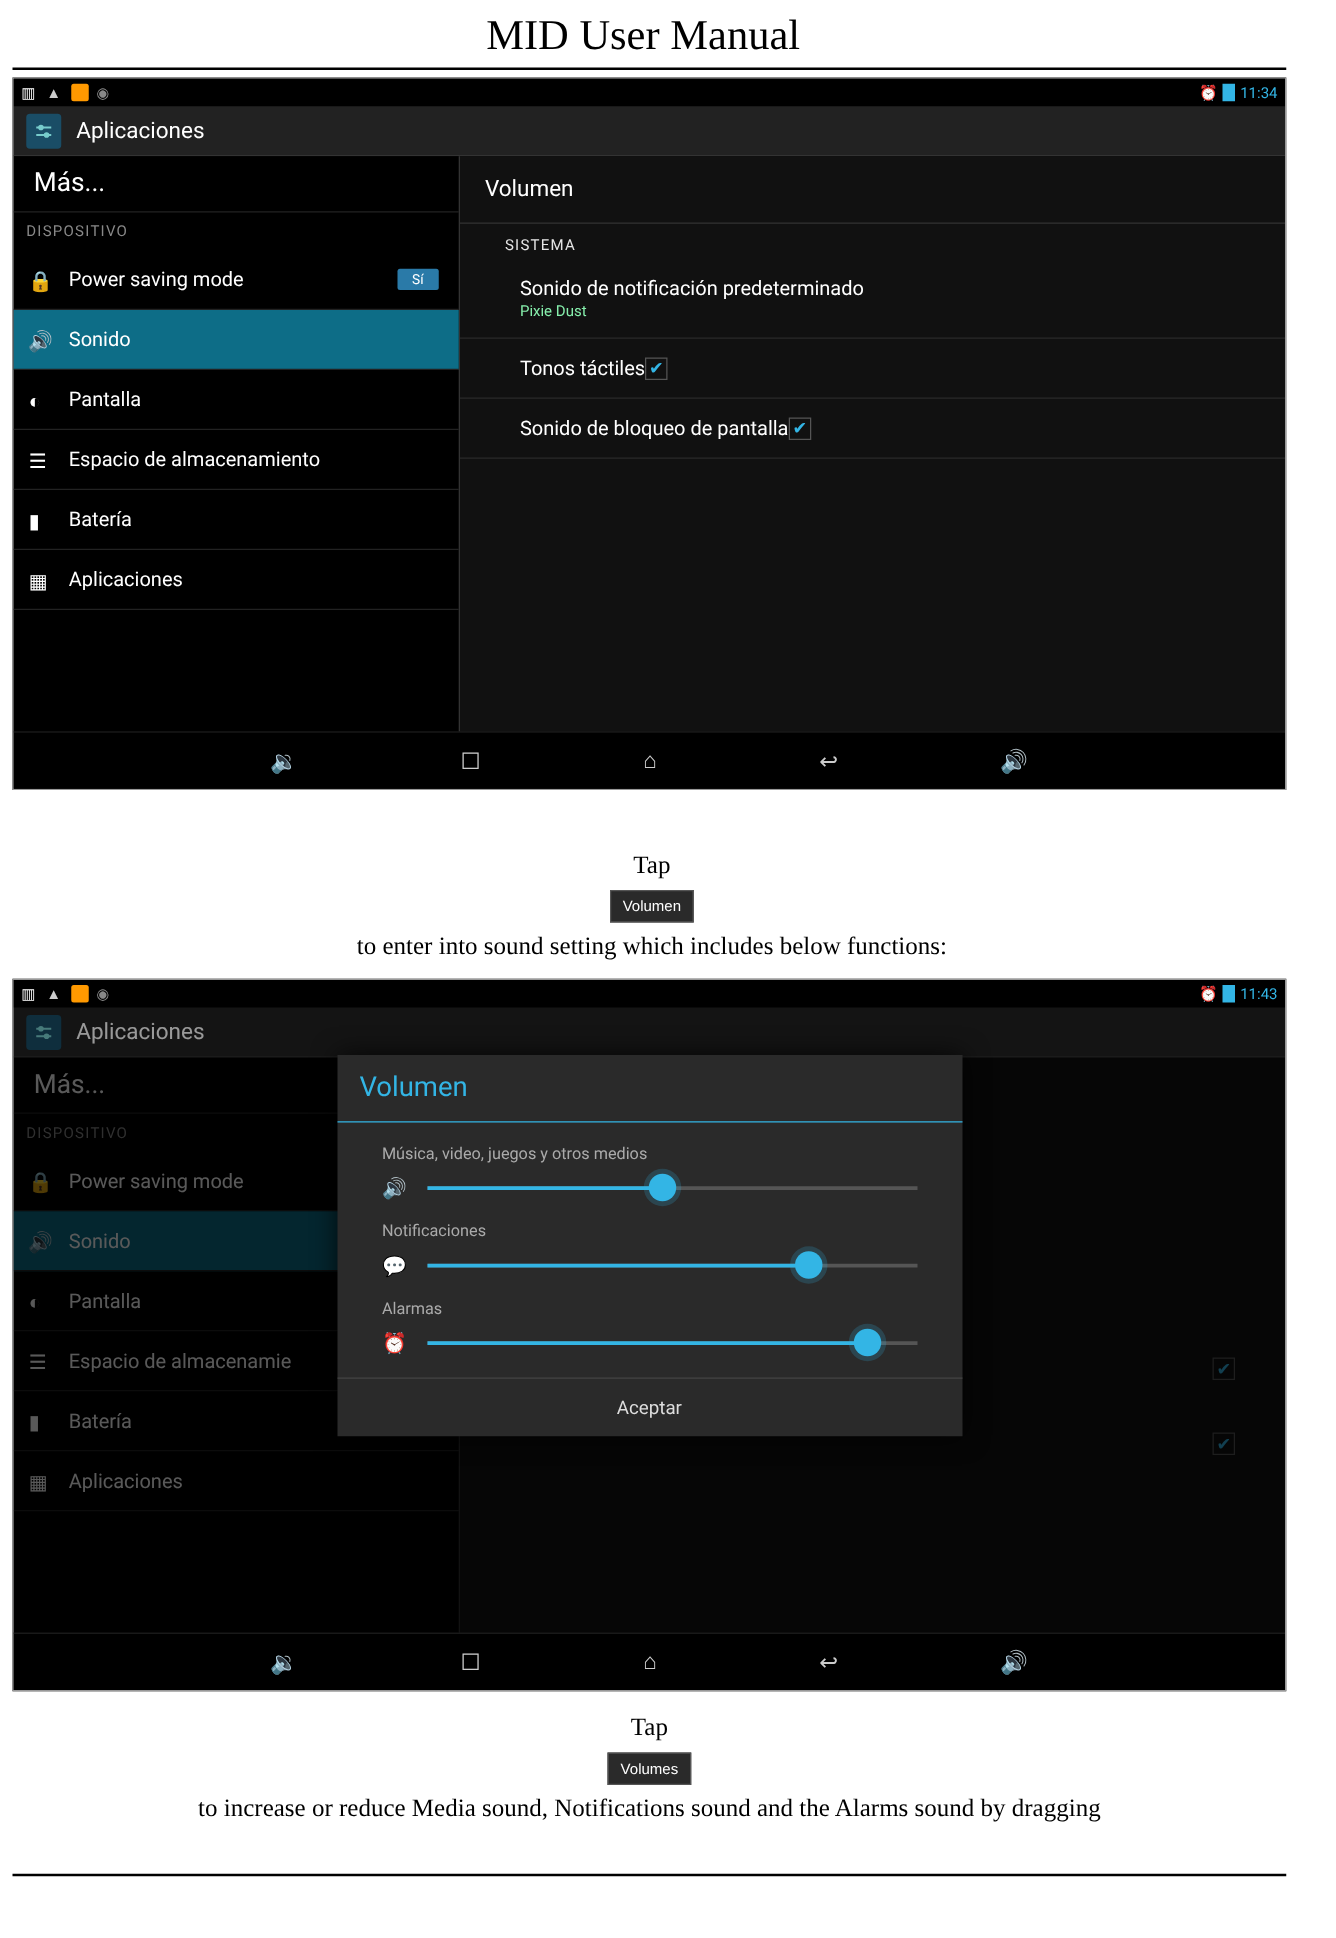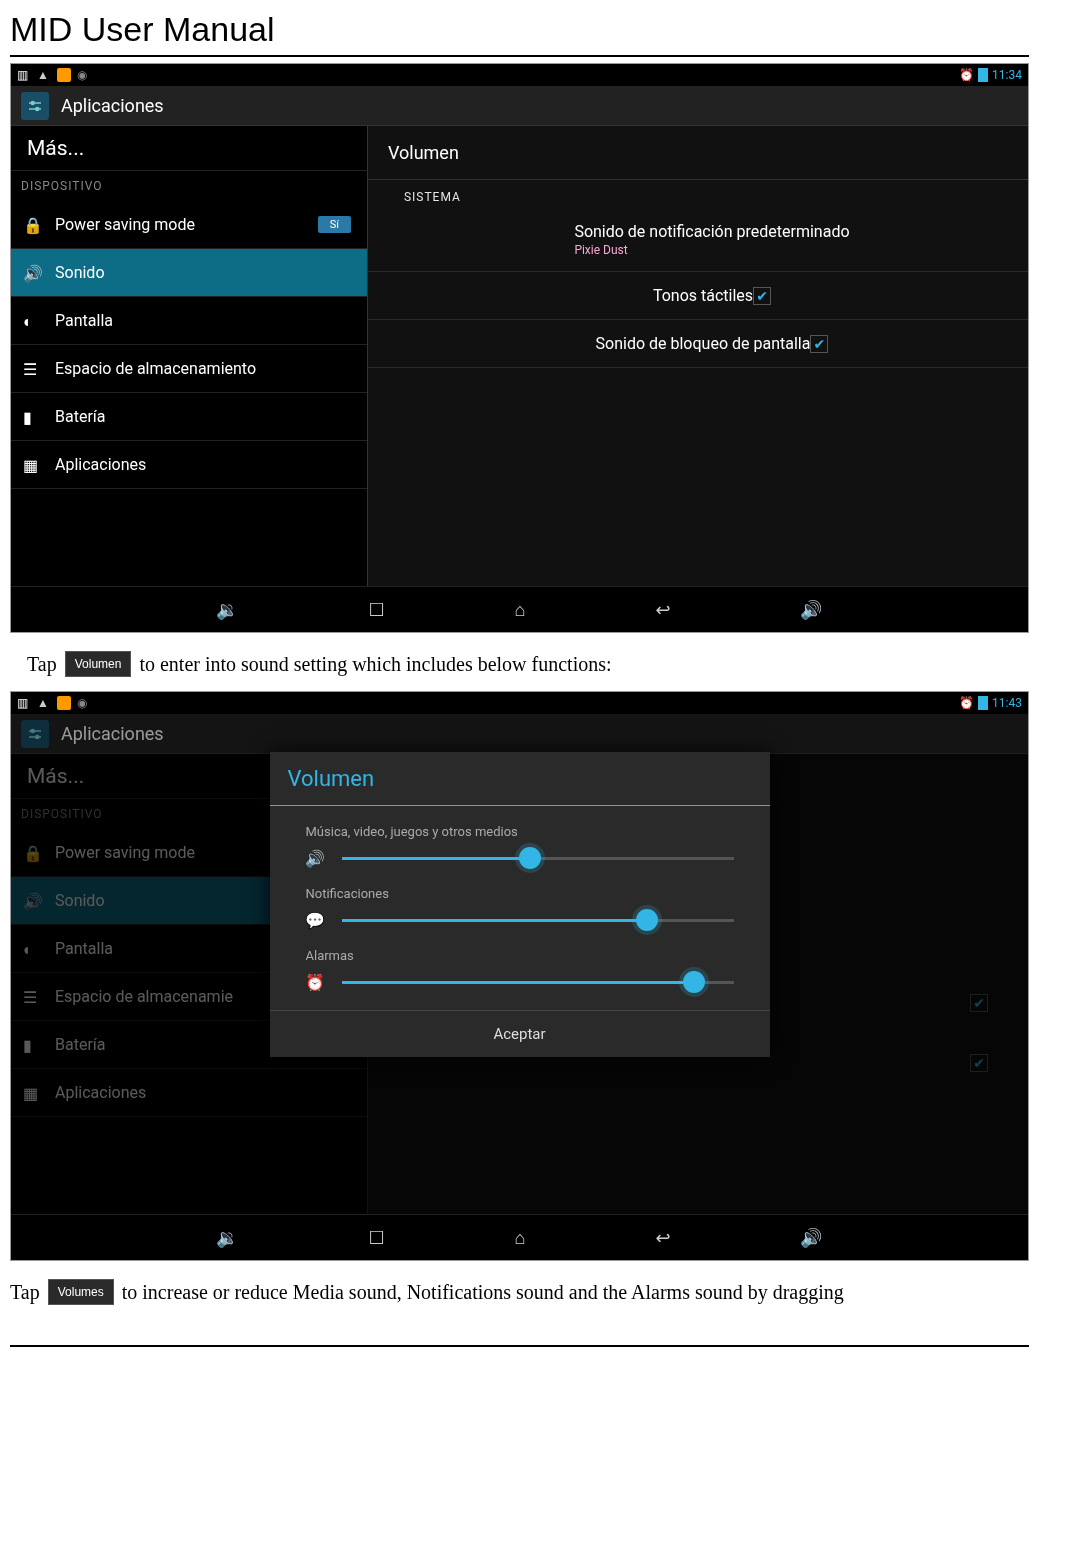--- a/index.html
+++ b/index.html
@@ -1,44 +1,44 @@
 <!DOCTYPE html>
 <html><head>
 <meta charset="utf-8">
 <style>
   * { box-sizing: border-box; margin: 0; padding: 0; }
   body { font-family: Arial, sans-serif; background: #fff; width: 1069px; }
   .page { padding: 10px 40px 0 10px; }
-  .doc-title { text-align: left; font-family: Liberation Sans, sans-serif; font-size: 34px; font-weight: normal; padding-right: 10px; margin-bottom: 6px; }
+  .doc-title { text-align: center; font-family: Liberation Serif, serif; font-size: 34px; font-weight: normal; padding-right: 10px; margin-bottom: 6px; }
   .hr-top { border: none; border-top: 2px solid #000; margin: 0 0 6px 0; }
   .screenshot { width: 100%; background: #000; border: 1px solid #999; position: relative; color: #fff; font-family: Roboto, Arial, sans-serif; }
   .status-bar { height: 22px; background: #000; display: flex; justify-content: space-between; align-items: center; padding: 0 6px; font-size: 12px; }
   .status-left { display: flex; gap: 6px; align-items: center; }
   .status-right { display: flex; gap: 4px; align-items: center; color: #33b5e5; }
   .ico { width: 14px; height: 14px; display: inline-block; }
   .app-header { height: 40px; background: #222; display: flex; align-items: center; gap: 12px; padding: 0 10px; border-bottom: 1px solid #333; font-size: 18px; }
   .settings-ico { width: 28px; height: 28px; background: #1a4d66; border-radius: 3px; display: flex; align-items: center; justify-content: center; }
   .panes { display: flex; height: 460px; }
   .left-pane { width: 35%; background: #000; }
   .right-pane { flex: 1; background: #111; border-left: 1px solid #333; }
   .menu-item { padding: 14px 16px 14px 44px; font-size: 16px; border-bottom: 1px solid #222; position: relative; display: flex; align-items: center; justify-content: space-between; }
   .menu-item.small { padding: 10px 16px; font-size: 21px; }
   .menu-item.selected { background: #0d6d87; }
   .menu-item.section { color: #888; font-size: 12px; letter-spacing: 1px; padding: 8px 10px; border: none; }
   .menu-ico { position: absolute; left: 12px; width: 18px; height: 18px; }
   .toggle-si { background: #2a7aa8; color: #fff; font-size: 11px; padding: 2px 12px; border-radius: 2px; }
   .right-header { padding: 16px 20px; font-size: 18px; border-bottom: 1px solid #333; }
   .right-section { color: #e5e5e5; font-size: 12px; letter-spacing: 1px; padding: 10px 36px 4px; }
-  .right-item { padding: 14px 20px 14px 48px; border-bottom: 1px solid #2a2a2a; display: flex; justify-content: center; align-items: center; }
-  .right-item .sub { color: #f9a8d4; font-size: 12px; display: block; margin-top: 2px; }
+  .right-item { padding: 14px 20px 14px 48px; border-bottom: 1px solid #2a2a2a; display: flex; justify-content: flex-start; align-items: center; }
+  .right-item .sub { color: #86efac; font-size: 12px; display: block; margin-top: 2px; }
   .checkbox { width: 18px; height: 18px; border: 1px solid #555; display: flex; align-items: center; justify-content: center; color: #33b5e5; font-size: 14px; }
   .nav-bar { height: 46px; background: #000; display: flex; justify-content: center; align-items: center; gap: 130px; border-top: 1px solid #222; }
   .nav-ico { color: #ccc; font-size: 18px; }
   
-  .body-text { font-family: 'Times New Roman', serif; font-size: 20px; padding: 18px 0 14px 4px; display: flex; align-items: center; gap: 8px; }
+  .body-text { font-family: 'Times New Roman', serif; font-size: 20px; padding: 18px 0 14px 4px; display: flex; align-items: center; gap: 8px; flex-direction: column; }
   .inline-btn { background: #2a2a2a; color: #fff; font-family: Arial, sans-serif; font-size: 12px; padding: 5px 9px; border: 1px solid #555; }
   
   .dimmed .left-pane, .dimmed .right-pane { opacity: 0.5; filter: brightness(0.7); }
   .dimmed .left-pane .menu-item.selected { background: #0d6d87; }
   .dialog-overlay { position: absolute; top: 60px; left: 50%; transform: translateX(-50%); width: 500px; background: #2a2a2a; box-shadow: 0 0 20px rgba(0,0,0,0.8); z-index: 10; }
   .dialog-title { color: #33b5e5; font-size: 22px; padding: 14px 18px; border-bottom: 1px solid #33b5e5; }
   .dialog-body { padding: 10px 20px 0; }
   .slider-group { margin: 8px 16px 18px; }
   .slider-label { color: #aaa; font-size: 13px; margin-bottom: 10px; }
   .slider-row { display: flex; align-items: center; gap: 16px; }

